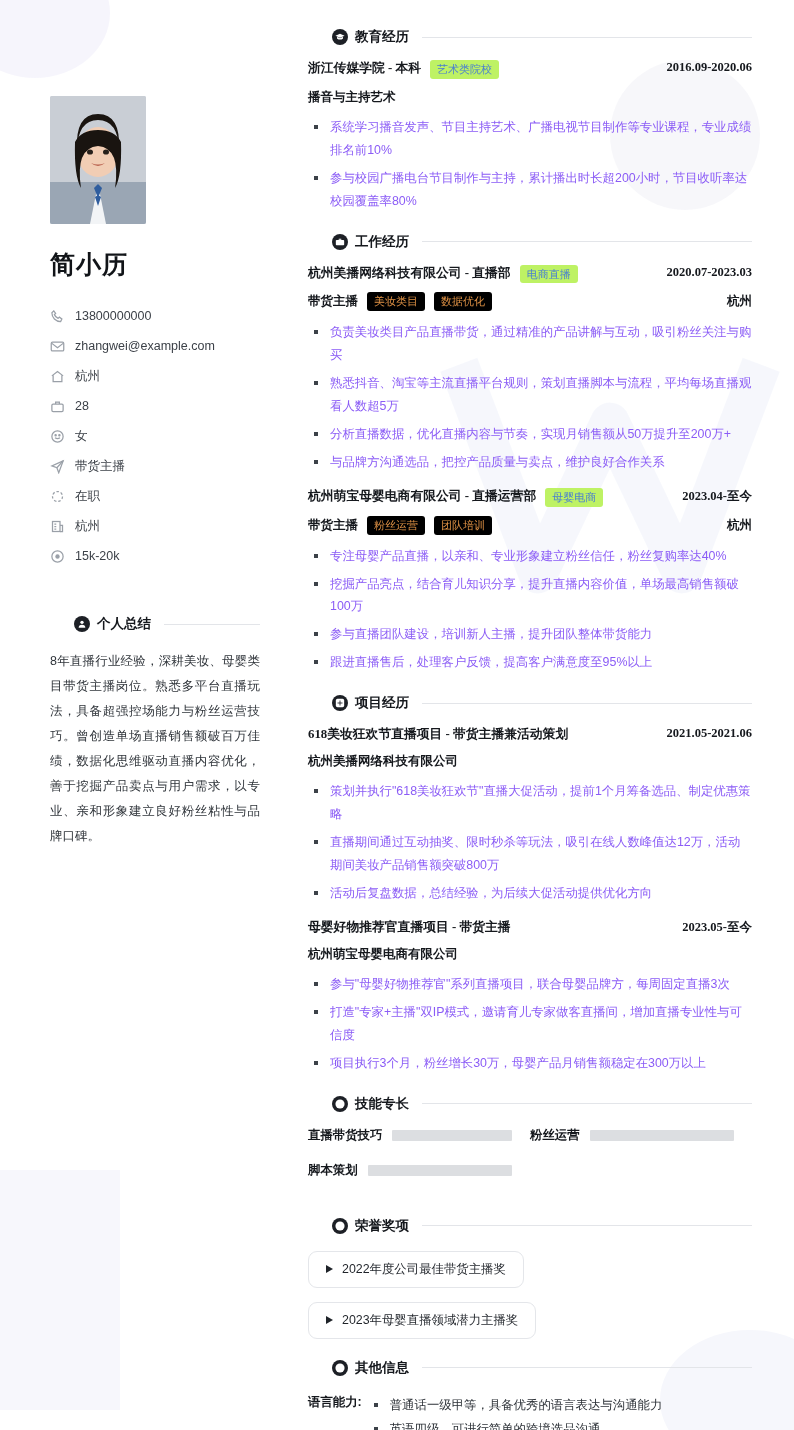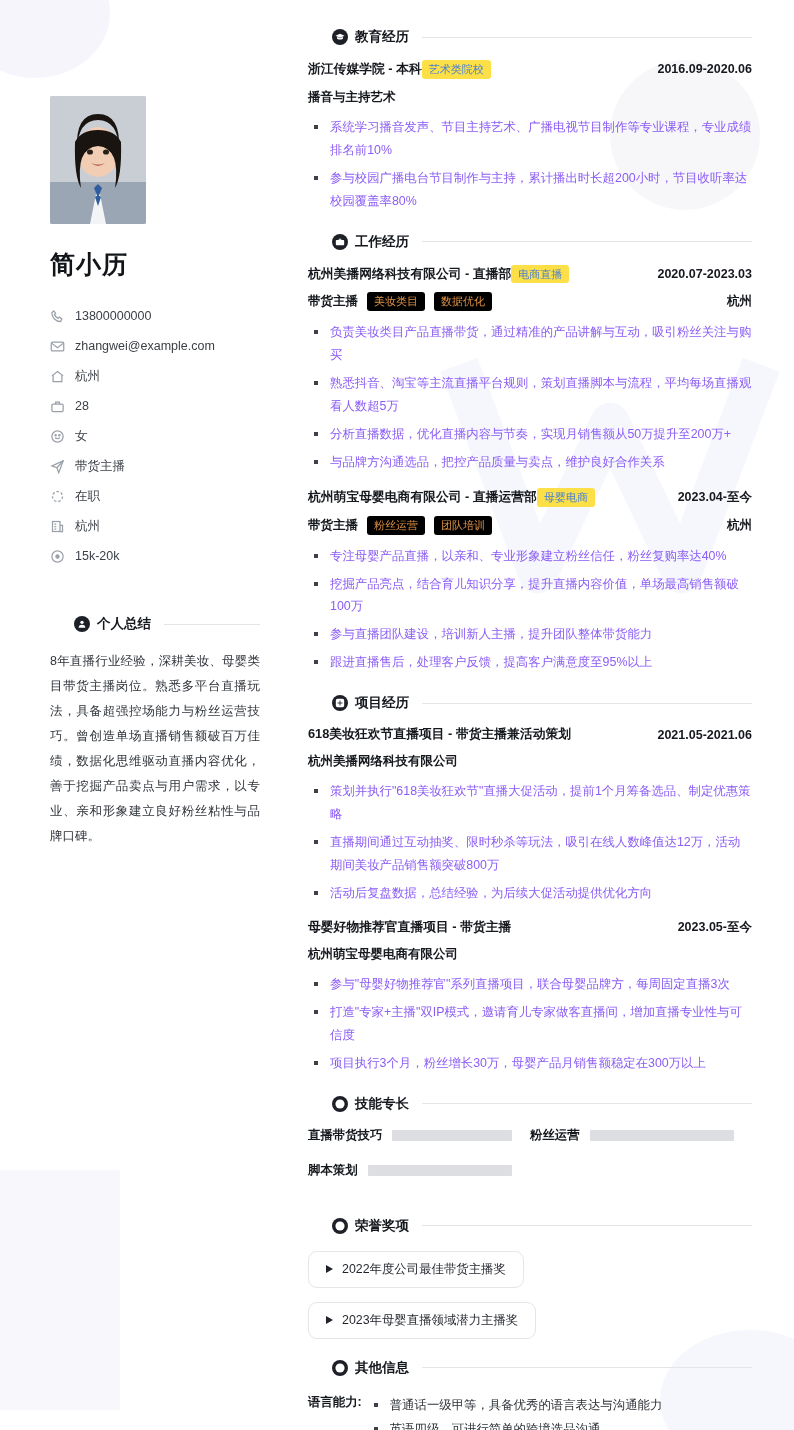--- a/index.html
+++ b/index.html
@@ -76,34 +76,34 @@
     margin-top:16px; font-size:12.5px; line-height:2.0; color:#2f343a;
     text-align:justify;
   }
 
   
   .section{ margin-bottom:4px; }
   .section + .section{ margin-top:20px; }
   .entry{ margin-top:14px; }
 
   .erow1{
-    display:flex; align-items:center; gap:0;
+    display:flex; align-items:flex-start; gap:9px;font-family:Liberation Serif, serif;
   }
   .etitle{ font-size:12.8px; font-weight:700; color:#15181d; }
   .edate{ margin-left:auto; font-size:12.5px; font-weight:700; color:#15181d; white-space:nowrap;}
   .erow2{ display:flex; align-items:baseline; gap:9px; margin-top:9px; }
   .erole{ font-size:12.5px; font-weight:700; color:#15181d; }
   .eloc{ margin-left:auto; font-size:12.5px; font-weight:700; color:#15181d; }
   .esub{ font-size:12.5px; font-weight:700; color:#15181d; margin-top:10px;}
 
   .tag{
     display:inline-block; padding:2px 7px; font-size:11px; border-radius:3px;
     line-height:1.35; white-space:nowrap;
   }
-  .tag.blue{ background:#fde047; color:#4a7fd0; }
+  .tag.blue{ background:#bef264; color:#4a7fd0; }
   .tag.orange{ background:#000000; color:#e09245; }
 
   ul.bullets{ list-style:none; margin-top:10px; }
   ul.bullets li{
     position:relative; padding-left:22px; font-size:12.4px; line-height:1.85;
     color:#8b5cf6; margin-bottom:5px;
   }
   ul.bullets li:before{
     content:""; position:absolute; left:6px; top:9px;
     width:4px; height:4px; background:#3c4148;

